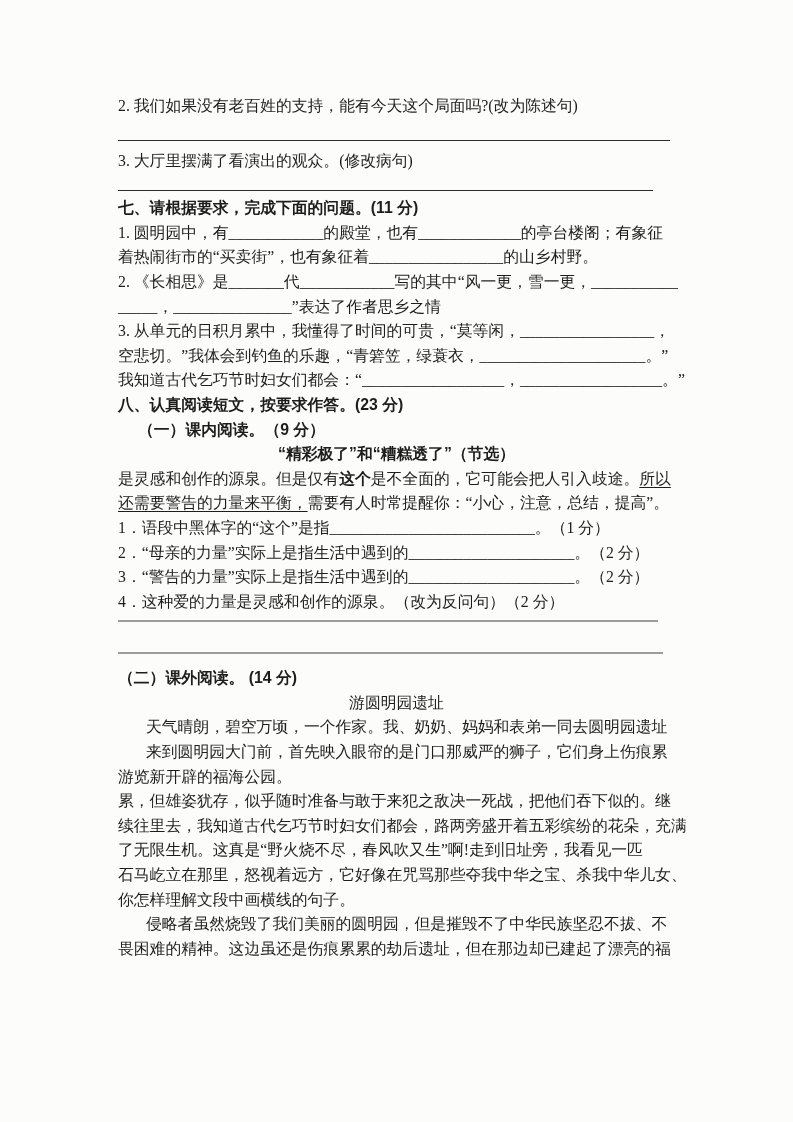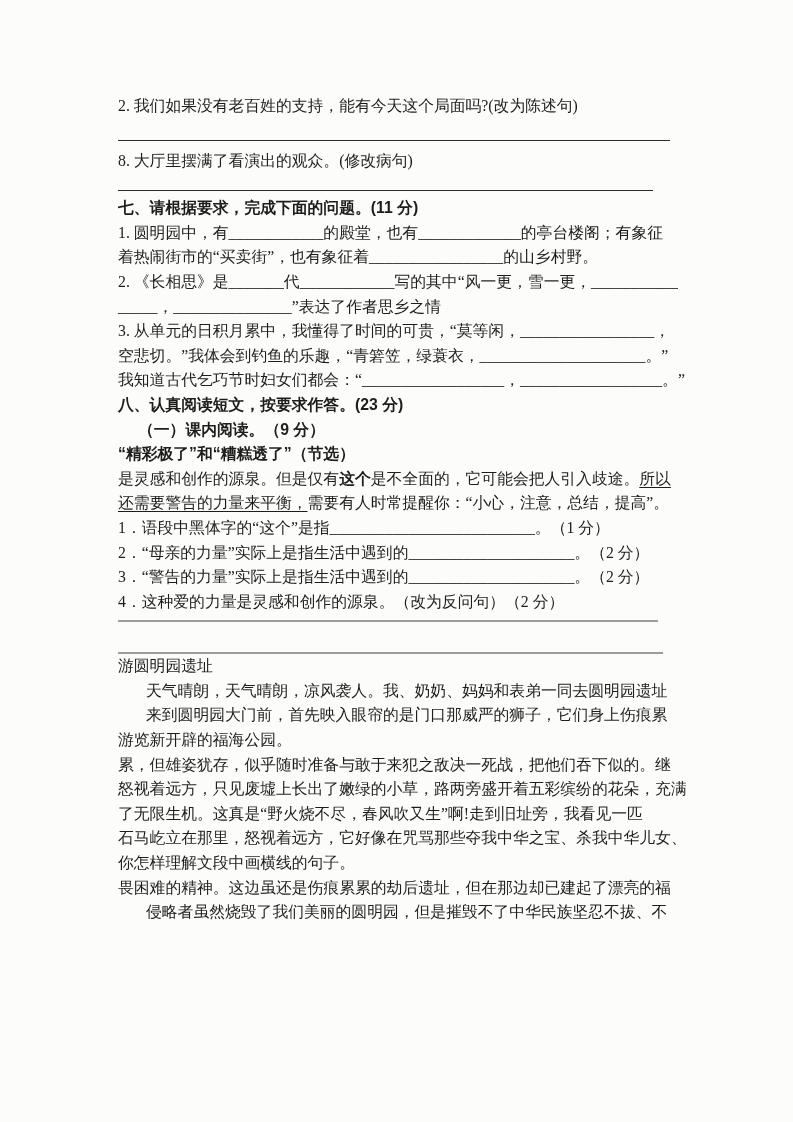--- a/index.html
+++ b/index.html
@@ -5,21 +5,21 @@
   html,body{margin:0;padding:0;background:#e8e8e8;}
   .page{
     width:793px;height:1122px;margin:0 auto;position:relative;
     background:#fcfcfb;color:#1d1d1d;overflow:hidden;
     font-family:"Liberation Serif","DejaVu Serif",serif;
     font-size:15.8px;
   }
   .content{padding:94px 118px 0 118px;}
   .line{display:block;line-height:24.6px;white-space:nowrap;}
   .heading{font-family:"Liberation Sans","DejaVu Sans",sans-serif;font-weight:700;}
-  .center{white-space:normal;}
+  .center{text-align:center;white-space:normal;}
   .ind1{padding-left:13px;}
   .ind2{padding-left:28px;}
   .ind3{padding-left:20px;}
   .ans-space{border-bottom:1px solid #2b2b2b;}
   #ans1{height:21px;width:552px;margin-bottom:8px;}
   #ans2{height:17px;width:535px;margin-bottom:5px;}
   .rule{border-bottom:2px solid #9c9c9c;height:0;}
   #rule1{width:540px;margin-top:6px;}
   #rule2{width:545px;margin-top:30px;}
   #q5line{margin-top:8px;}
@@ -29,21 +29,21 @@
 </style>
 </head>
 <body>
 
 <div class="page">
   <div class="content">
 
     <div class="line">2. 我们如果没有老百姓的支持，能有今天这个局面吗?(改为陈述句)</div>
     <div class="ans-space" id="ans1"></div>
 
-    <div class="line">8. 大厅里摆满了看演出的观众。(修改病句)</div>
+    <div class="line">3. 大厅里摆满了看演出的观众。(修改病句)</div>
     <div class="ans-space" id="ans2"></div>
 
     <div class="line heading">七、请根据要求，完成下面的问题。(11 分)</div>
     <div class="line">1. 圆明园中，有____________的殿堂，也有_____________的亭台楼阁；有象征</div>
     <div class="line">着热闹街市的“买卖街”，也有象征着_________________的山乡村野。</div>
     <div class="line">2. 《长相思》是_______代____________写的其中“风一更，雪一更，___________</div>
     <div class="line">_____，_______________”表达了作者思乡之情</div>
     <div class="line">3. 从单元的日积月累中，我懂得了时间的可贵，“莫等闲，_________________，</div>
     <div class="line">空悲切。”我体会到钓鱼的乐趣，“青箬笠，绿蓑衣，_____________________。”</div>
     <div class="line">我知道古代乞巧节时妇女们都会：“__________________，__________________。”</div>
@@ -58,29 +58,30 @@
     <div class="line">1．语段中黑体字的“这个”是指__________________________。（1 分）</div>
     <div class="line">2．“母亲的力量”实际上是指生活中遇到的_____________________。（2 分）</div>
     <div class="line">3．“警告的力量”实际上是指生活中遇到的_____________________。（2 分）</div>
     <div class="line">4．这种爱的力量是灵感和创作的源泉。（改为反问句）（2 分）</div>
 
     <div class="rule" id="rule1"></div>
 
 
     <div class="rule" id="rule2"></div>
 
+    <div class="line heading" id="part2heading">（二）课外阅读。 (14 分)</div>
     <div class="line center">游圆明园遗址</div>
 
-    <div class="line ind2">天气晴朗，天气晴朗，凉风袭人。我、奶奶、妈妈和表弟一同去圆明园遗址</div>
+    <div class="line ind2">天气晴朗，碧空万顷，一个作家。我、奶奶、妈妈和表弟一同去圆明园遗址</div>
     <div class="line ind2">来到圆明园大门前，首先映入眼帘的是门口那威严的狮子，它们身上伤痕累</div>
 
     <div class="line">游览新开辟的福海公园。</div>
     <div class="line">累，但雄姿犹存，似乎随时准备与敢于来犯之敌决一死战，把他们吞下似的。继</div>
-    <div class="line">怒视着远方，只见废墟上长出了嫩绿的小草，路两旁盛开着五彩缤纷的花朵，充满</div>
+    <div class="line">续往里去，我知道古代乞巧节时妇女们都会，路两旁盛开着五彩缤纷的花朵，充满</div>
     <div class="line">了无限生机。这真是“野火烧不尽，春风吹又生”啊!走到旧址旁，我看见一匹</div>
     <div class="line">石马屹立在那里，怒视着远方，它好像在咒骂那些夺我中华之宝、杀我中华儿女、</div>
     <div class="line">你怎样理解文段中画横线的句子。</div>
 
+    <div class="line ind2">侵略者虽然烧毁了我们美丽的圆明园，但是摧毁不了中华民族坚忍不拔、不</div>
     <div class="line">畏困难的精神。这边虽还是伤痕累累的劫后遗址，但在那边却已建起了漂亮的福</div>
-    <div class="line ind2">侵略者虽然烧毁了我们美丽的圆明园，但是摧毁不了中华民族坚忍不拔、不</div>
 
   </div>
 </div>
 
 </body></html>

